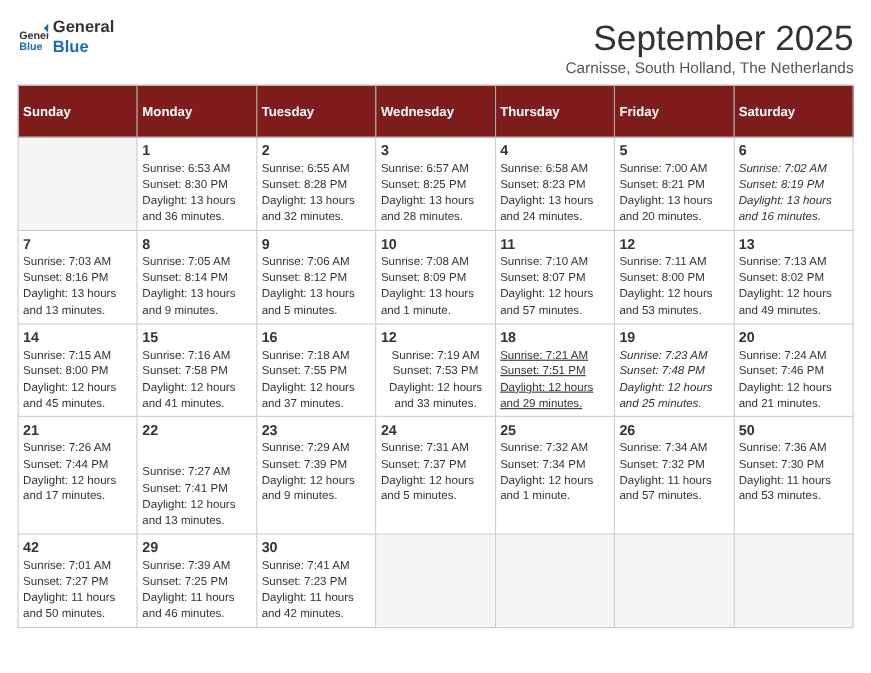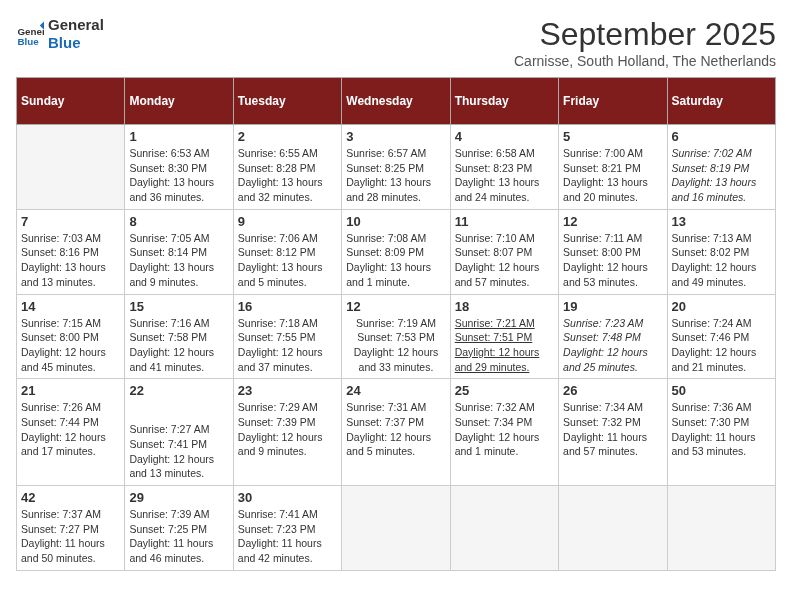--- a/index.html
+++ b/index.html
@@ -302,21 +302,21 @@
           <span class="day-number">50</span>
           <div class="day-info" style="white-space: pre-line;">Sunrise: 7:36 AM
 Sunset: 7:30 PM
 Daylight: 11 hours
 and 53 minutes.</div>
         </td>
       </tr>
       <tr>
         <td>
           <span class="day-number">42</span>
-          <div class="day-info" style="white-space: pre-line;">Sunrise: 7:37 AM
+          <div class="day-info" style="white-space: pre-line;">Sunrise: 7:01 AM
 Sunset: 7:27 PM
 Daylight: 11 hours
 and 50 minutes.</div>
         </td>
         <td>
           <span class="day-number">29</span>
           <div class="day-info" style="white-space: pre-line;">Sunrise: 7:39 AM
 Sunset: 7:25 PM
 Daylight: 11 hours
 and 46 minutes.</div>

